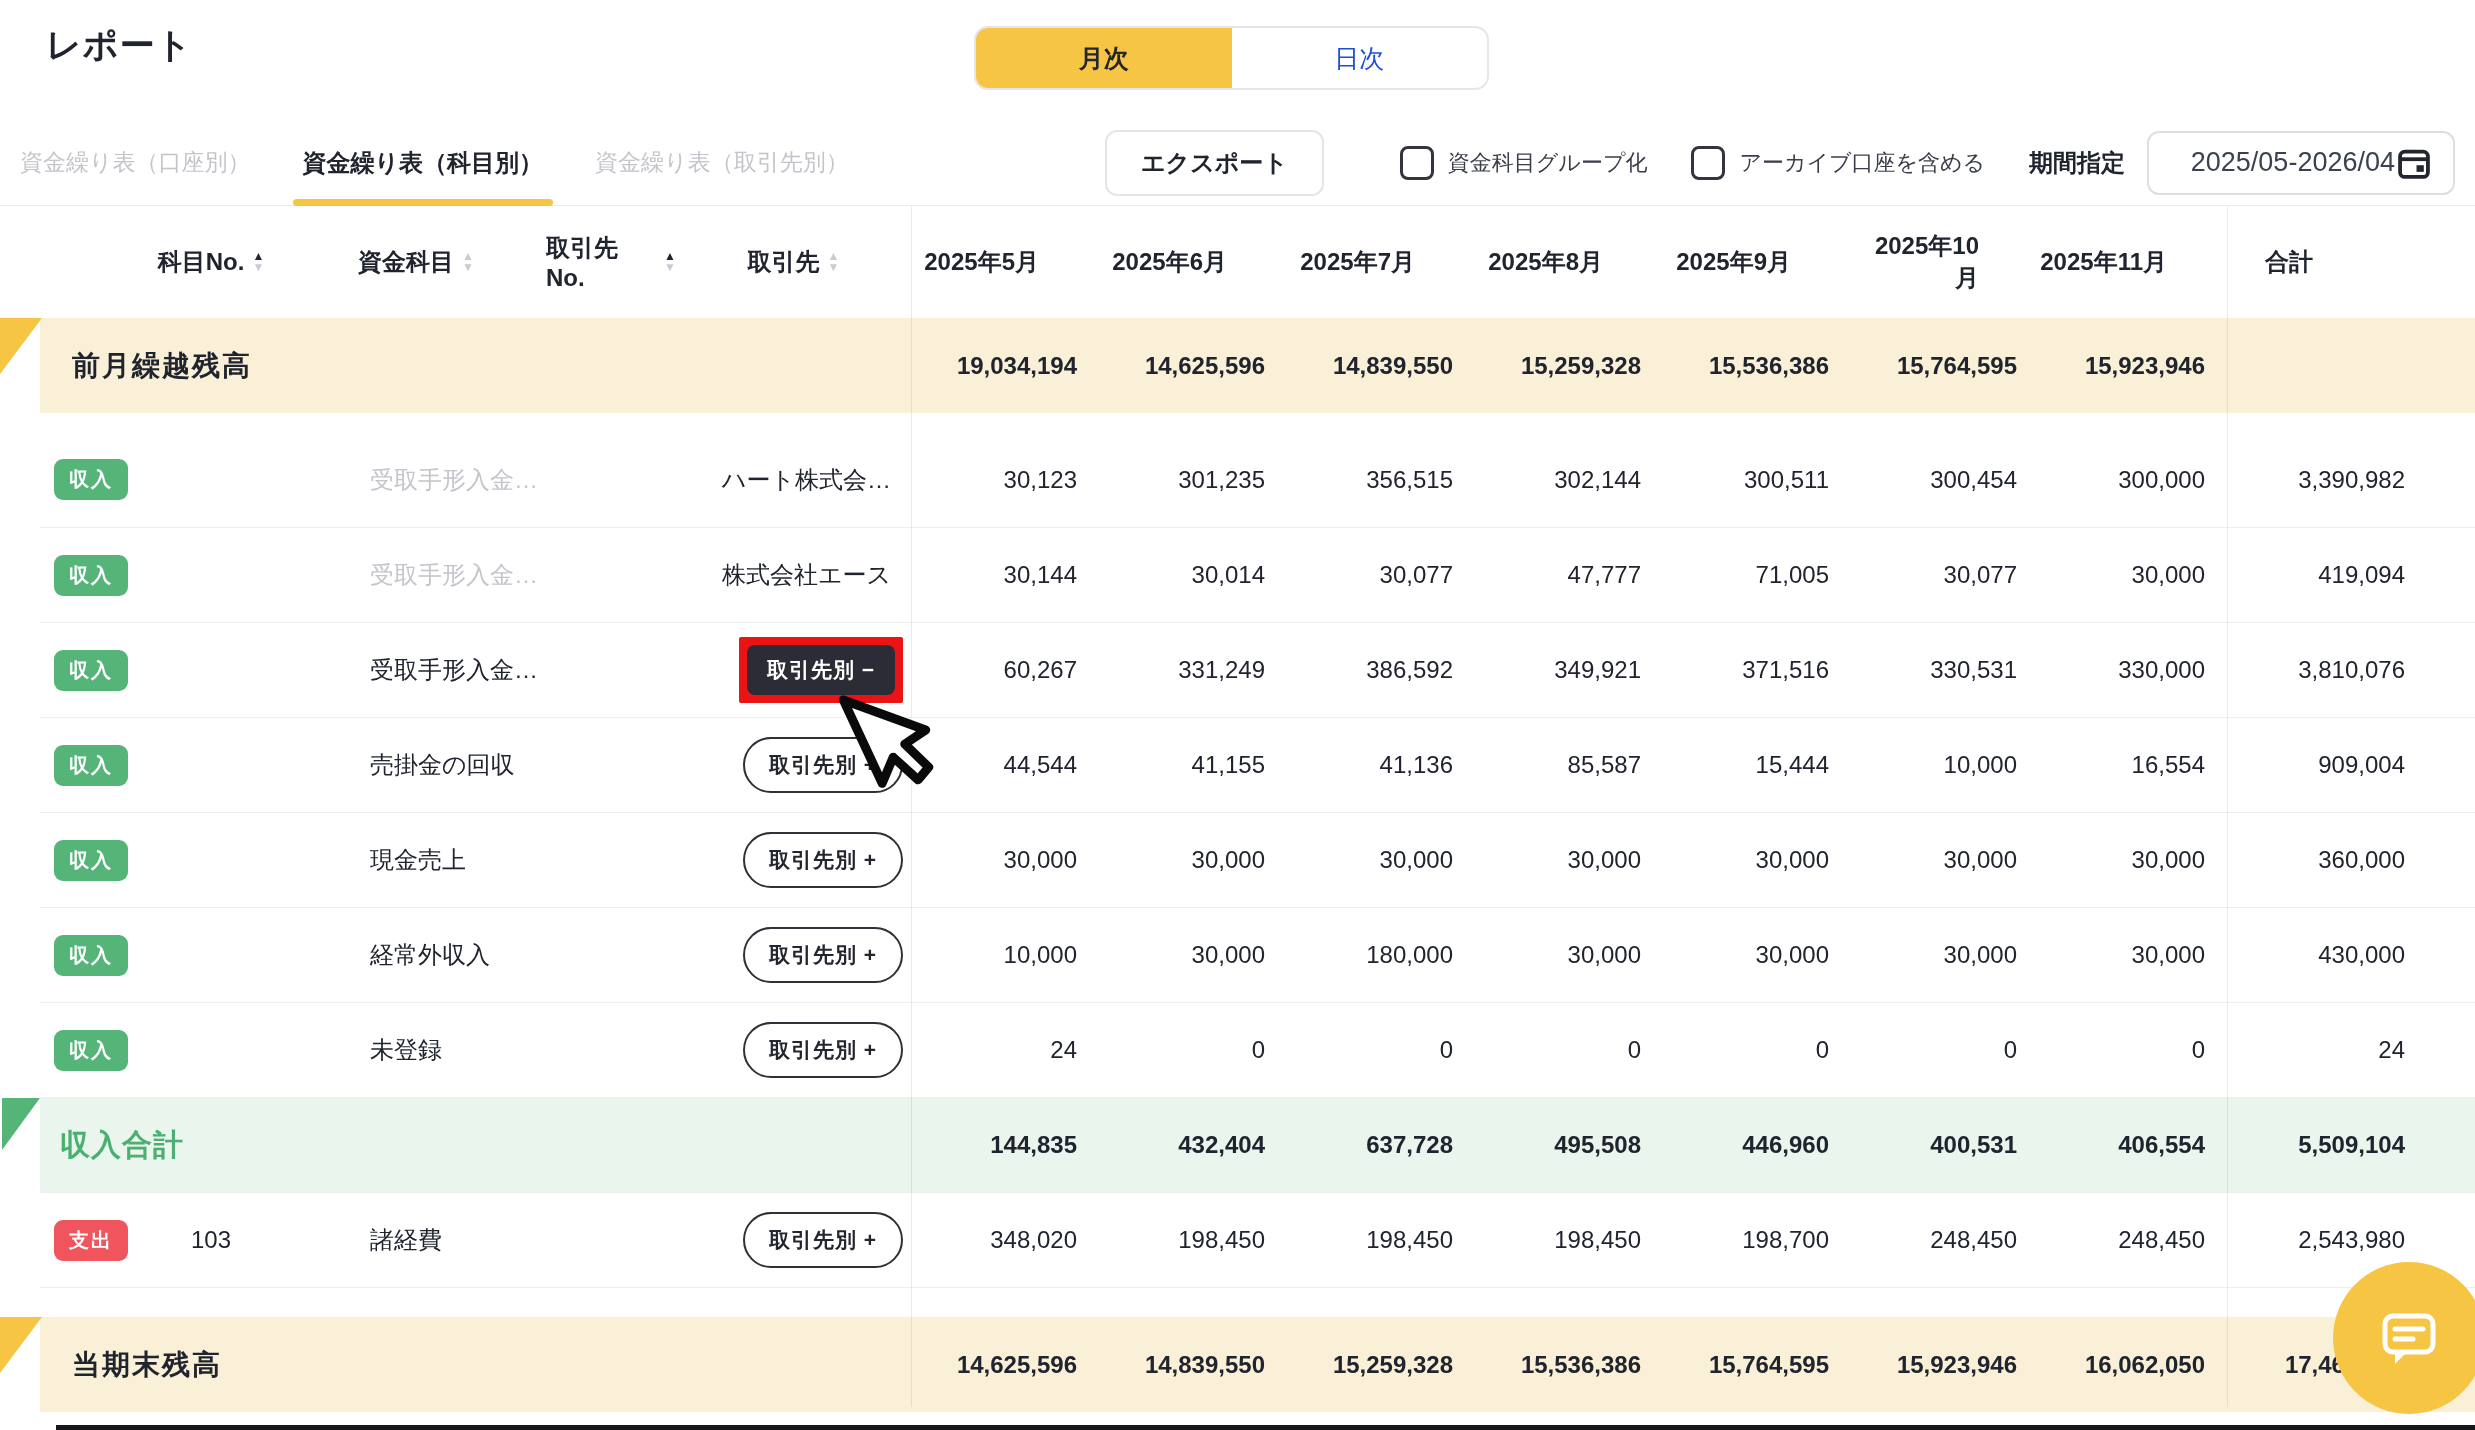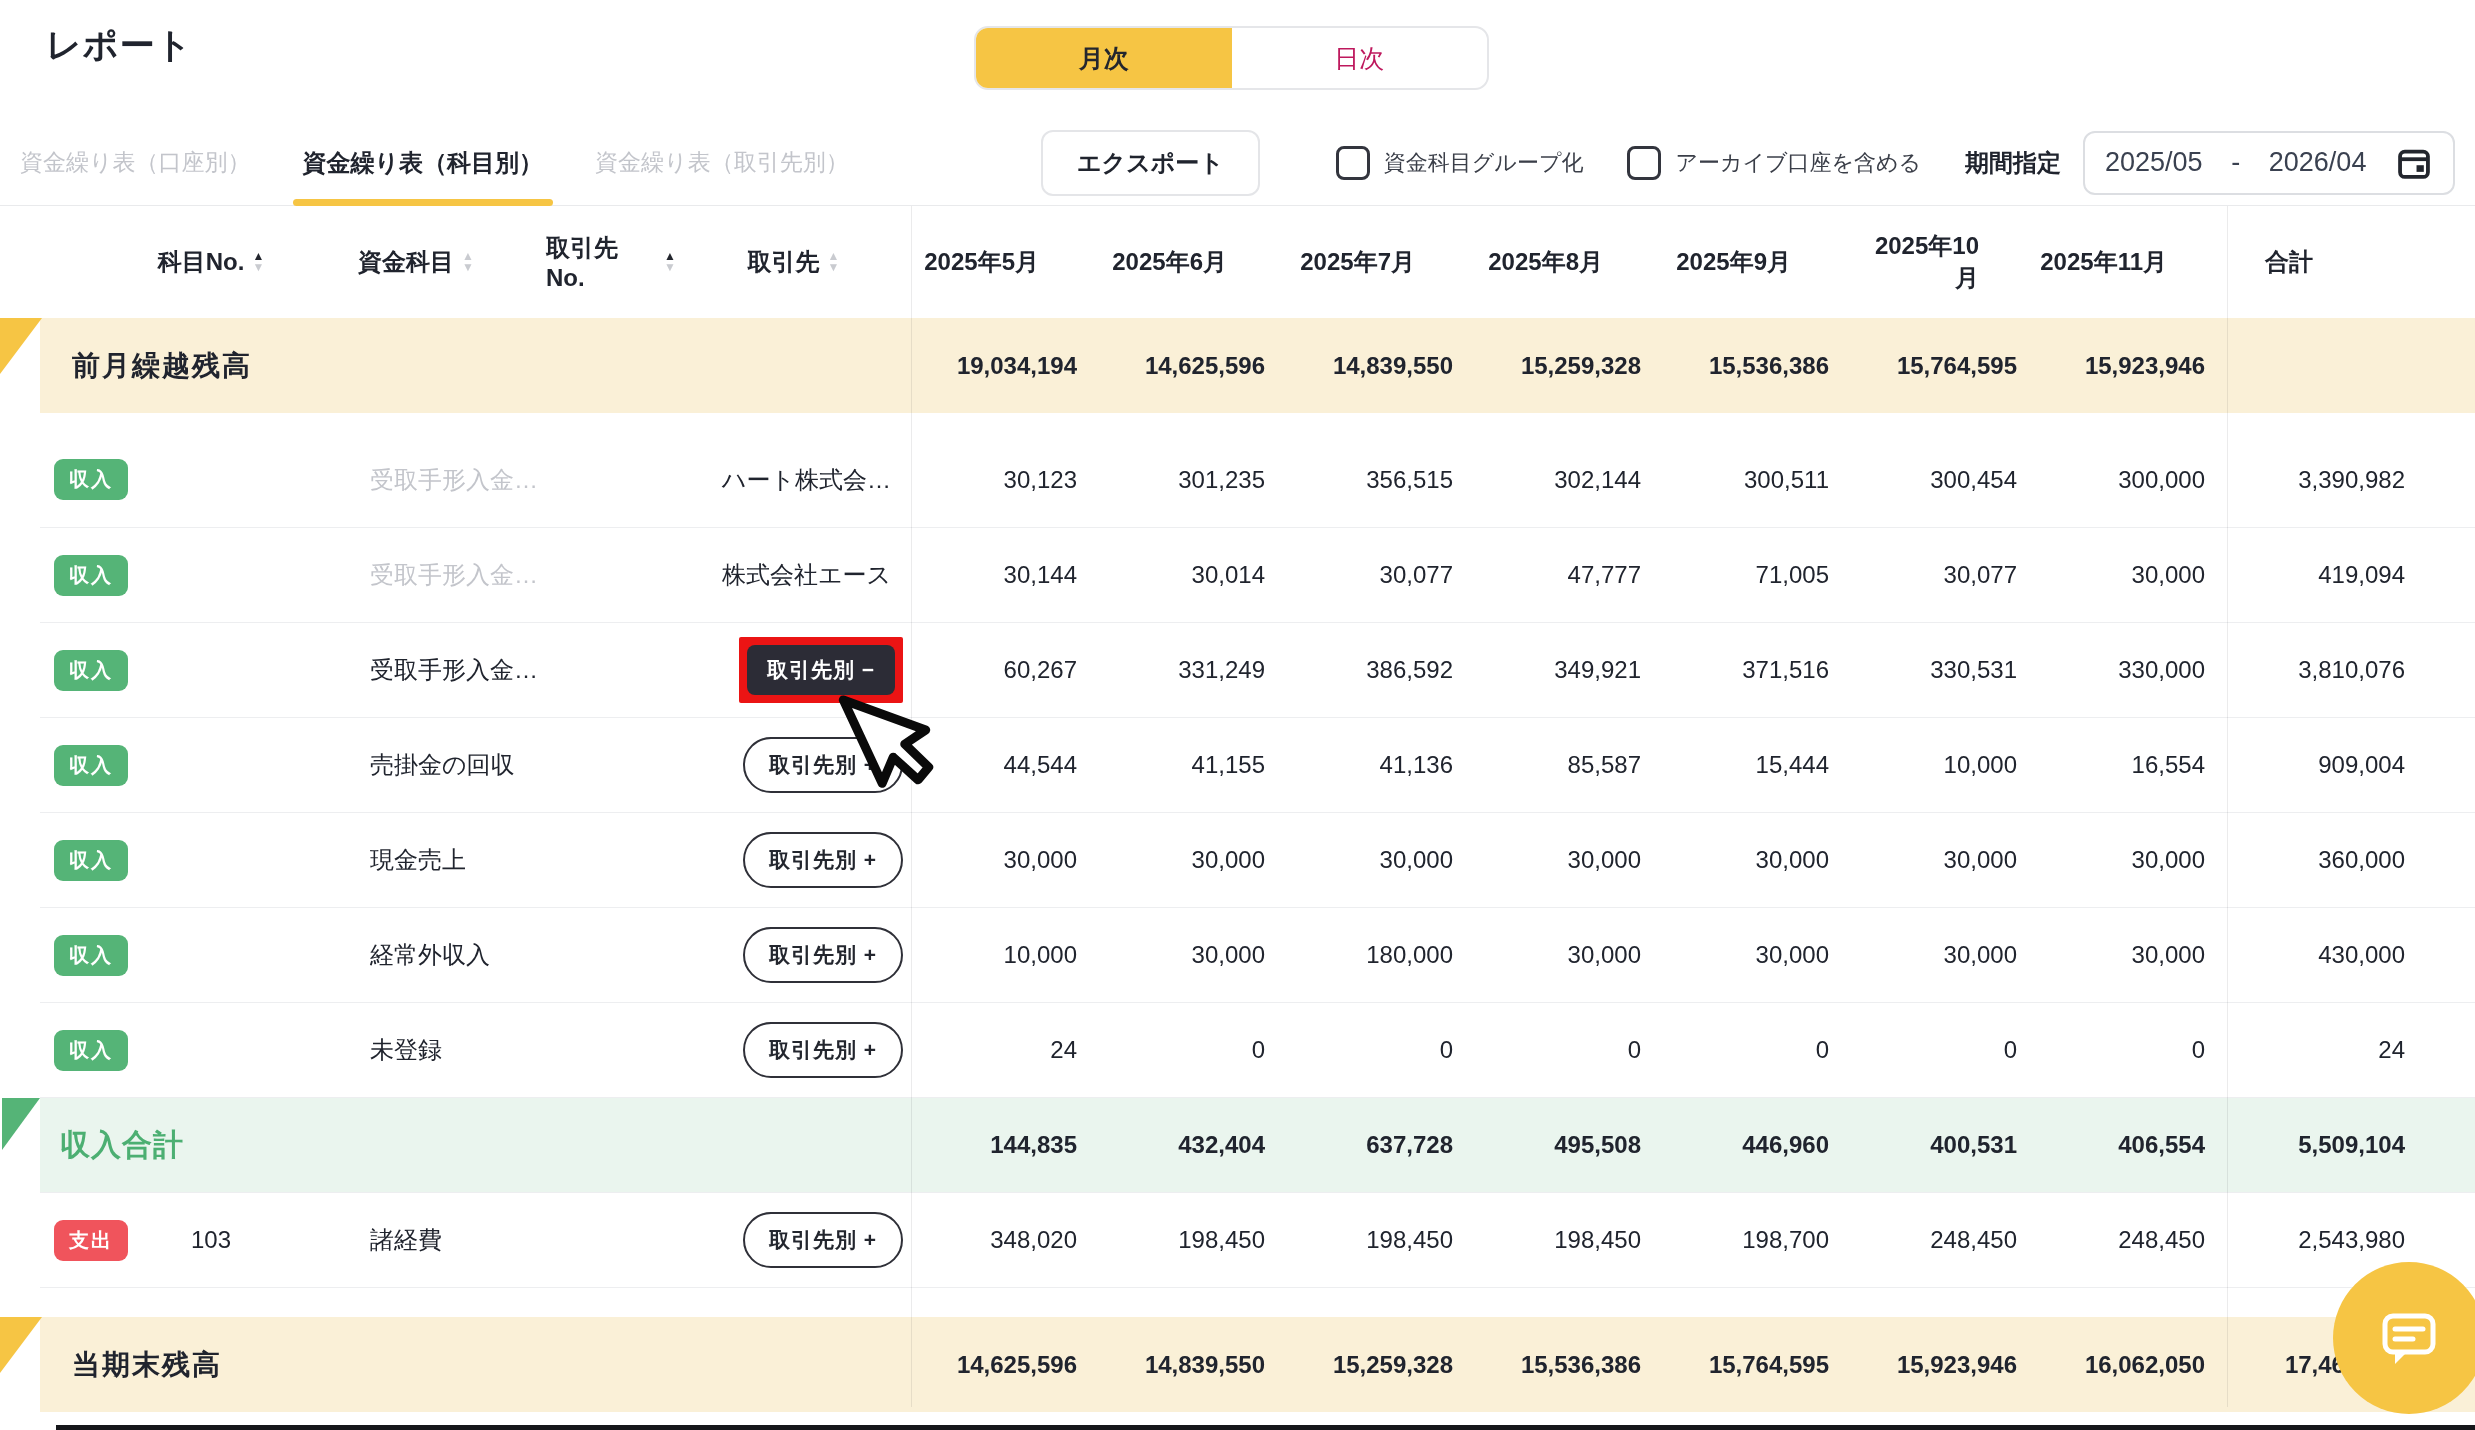--- a/index.html
+++ b/index.html
@@ -8,37 +8,37 @@
     width:2475px;height:1430px;position:relative;overflow:hidden;
     background:#ffffff;color:#20242E;
     font-family:"Liberation Sans","DejaVu Sans",sans-serif;
   }
   
   .topbar{position:relative;height:120px}
   .page-title{position:absolute;left:46px;top:22px;margin:0;font-size:35px;font-weight:700;letter-spacing:1px}
   .view-toggle{position:absolute;left:974px;top:26px;width:515px;height:64px;display:flex;
     border:2px solid #E5E6E9;border-radius:14px;overflow:hidden;background:#fff}
   .toggle-btn{flex:1;display:flex;align-items:center;justify-content:center;font-size:25px;
-    color:#be185d;background:transparent;border:none;font-family:inherit;cursor:pointer}
+    color:#1d4ed8;background:transparent;border:none;font-family:inherit;cursor:pointer}
   .toggle-btn.active{background:#F6C544;color:#23262E;font-weight:700}
   
   .tabsbar{position:relative;height:86px;border-bottom:1px solid #E9EAEC}
   .tabs{position:absolute;left:20px;top:0;height:100%;display:flex}
   .tab{height:100%;display:flex;align-items:center;font-size:23px;color:#C3C5CB;margin-right:52px;position:relative;cursor:pointer;white-space:nowrap}
   .tab.active{color:#20242E;font-weight:700;font-size:24px}
   .tab.active::after{content:'';position:absolute;left:-10px;right:-10px;bottom:-1px;height:7px;background:#F6C544;border-radius:4px}
   .toolbar{position:absolute;right:20px;top:0;height:100%;display:flex;align-items:center}
   .export-btn{height:66px;padding:0 34px;border:2px solid #E4E5E8;border-radius:12px;background:#fff;
     font-size:24px;font-weight:700;color:#20242E;margin-right:76px;font-family:inherit;cursor:pointer}
   .checkbox-group{display:flex;align-items:center;margin-right:44px;cursor:pointer}
   .checkbox-box{width:34px;height:34px;border:3px solid #33353E;border-radius:8px;margin-right:14px;background:#fff;flex:none}
   .checkbox-label{font-size:22px;color:#3A3E48;white-space:nowrap}
   .period-label{font-size:24px;font-weight:700;margin-right:22px;white-space:nowrap}
-  .period-input{width:372px;height:64px;border:2px solid #DCDEE2;border-radius:12px;display:flex;
-    align-items:center;justify-content:space-between;padding:0 20px;font-size:27px;color:#3A4150;background:#fff}
+  .period-input{width:308px;height:64px;border:2px solid #DCDEE2;border-radius:12px;display:flex;
+    align-items:center;justify-content:flex-end;padding:0 20px;font-size:27px;color:#3A4150;background:#fff}
   
   .table-area{position:relative}
   .row{display:grid;grid-template-columns:96px 150px 260px 130px 235px repeat(7,188px) minmax(0,1fr);
     align-items:center;margin-left:40px;height:95px}
   .thead{height:112px;font-weight:700;font-size:24px}
   .th-month{text-align:right;padding-right:60px}
   .th-total{padding-left:38px}
   .th-center{display:flex;align-items:center;justify-content:center}
   .sorts{display:flex;flex-direction:column;line-height:11px;font-size:12px;color:#C9CBD0;margin-left:8px}
   .sorts .active{color:#23262E}

